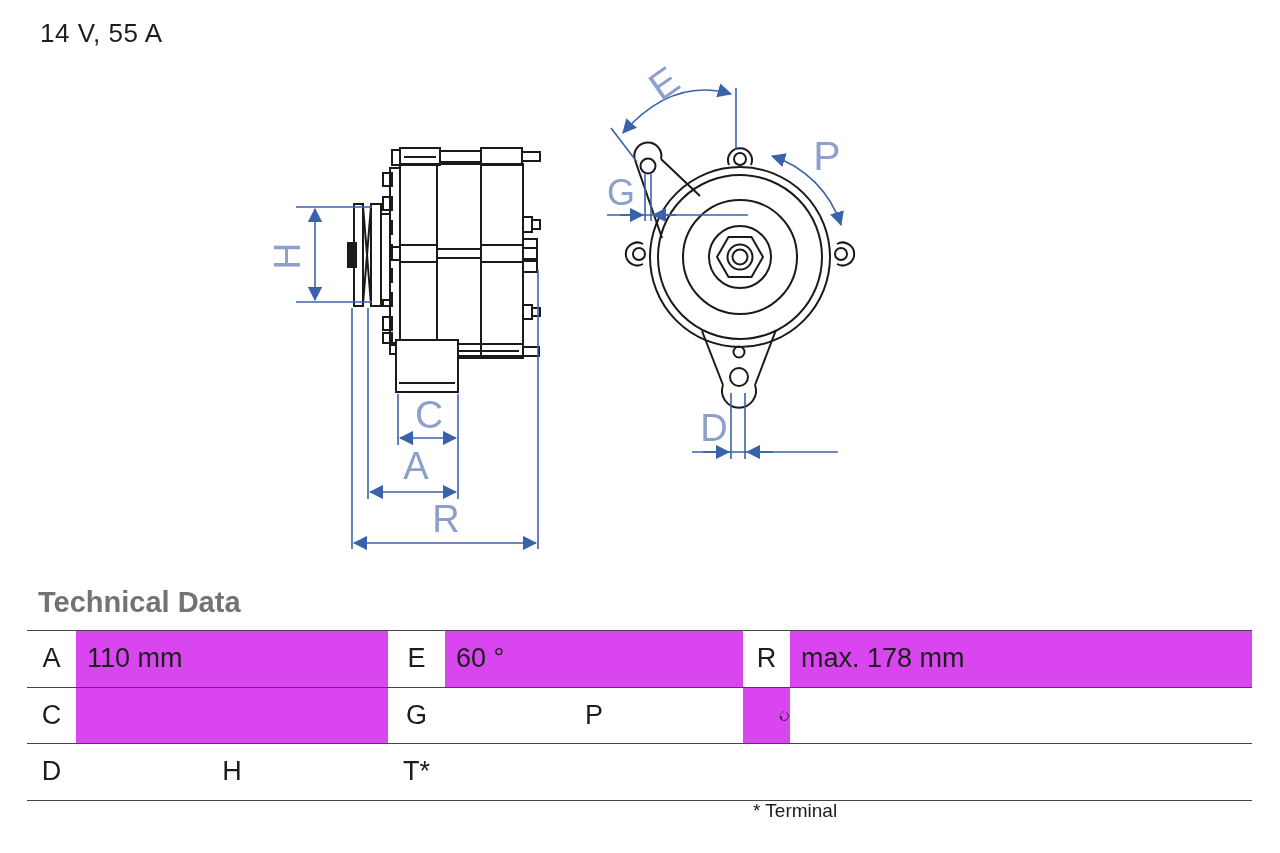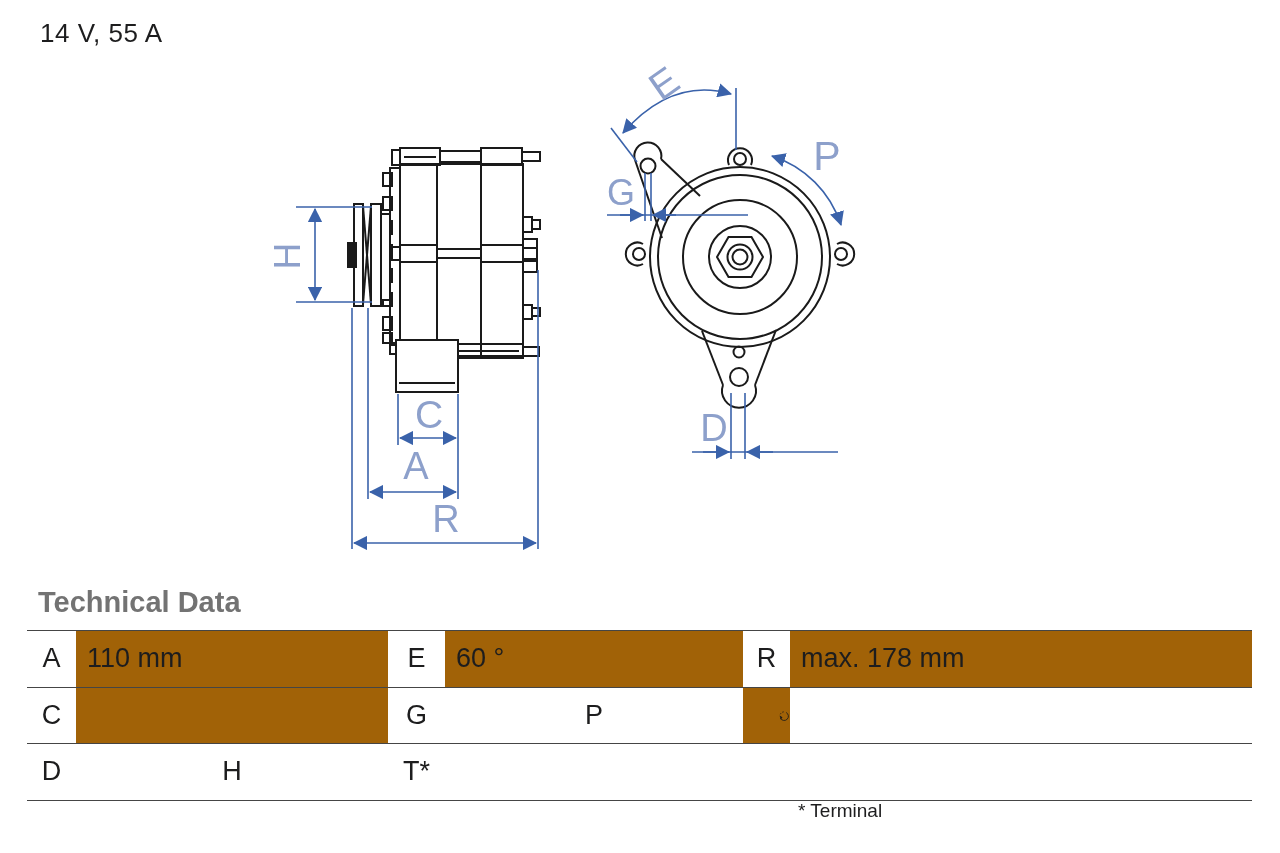--- a/index.html
+++ b/index.html
@@ -10,23 +10,23 @@
   #rating{left:40px;top:18px;font-size:26px;letter-spacing:0.5px;color:#1d1d1e;}
   
   #drawing{left:0;top:0;width:1280px;height:578px;}
   
   #td-heading{left:38px;top:586px;font-size:29px;font-weight:bold;color:#737373;}
   #td-table{left:27px;top:630px;width:1225px;border-top:1.5px solid #454545;border-bottom:1.5px solid #454545;}
   .td-row{display:grid;grid-template-columns:49px 312px 57px 298px 47px 462px;height:55.5px;}
   .td-row + .td-row{border-top:1.5px solid #454545;}
   .td-lbl{background:#ffffff;display:flex;align-items:center;justify-content:center;
           font-size:27px;color:#1d1d1e;}
-  .td-val{background:#a16207;display:flex;align-items:center;padding-left:11px;
+  .td-val{background:#d946ef;display:flex;align-items:center;padding-left:11px;
           font-size:27px;color:#1d1d1e;}
-  #td-footnote{left:798px;top:800px;font-size:19px;color:#1d1d1e;}
+  #td-footnote{left:753px;top:800px;font-size:19px;color:#1d1d1e;}
   .dimtext{fill:#8da0cb;font-family:"Liberation Sans","DejaVu Sans",sans-serif;}
   .rot-icon{margin-left:24px;margin-top:2px;}
 </style>
 </head>
 <body>
 
 <div id="rating" class="abs">14 V, 55 A</div>
 
 <svg id="drawing" class="abs" viewBox="0 0 1280 578">
   <defs>

